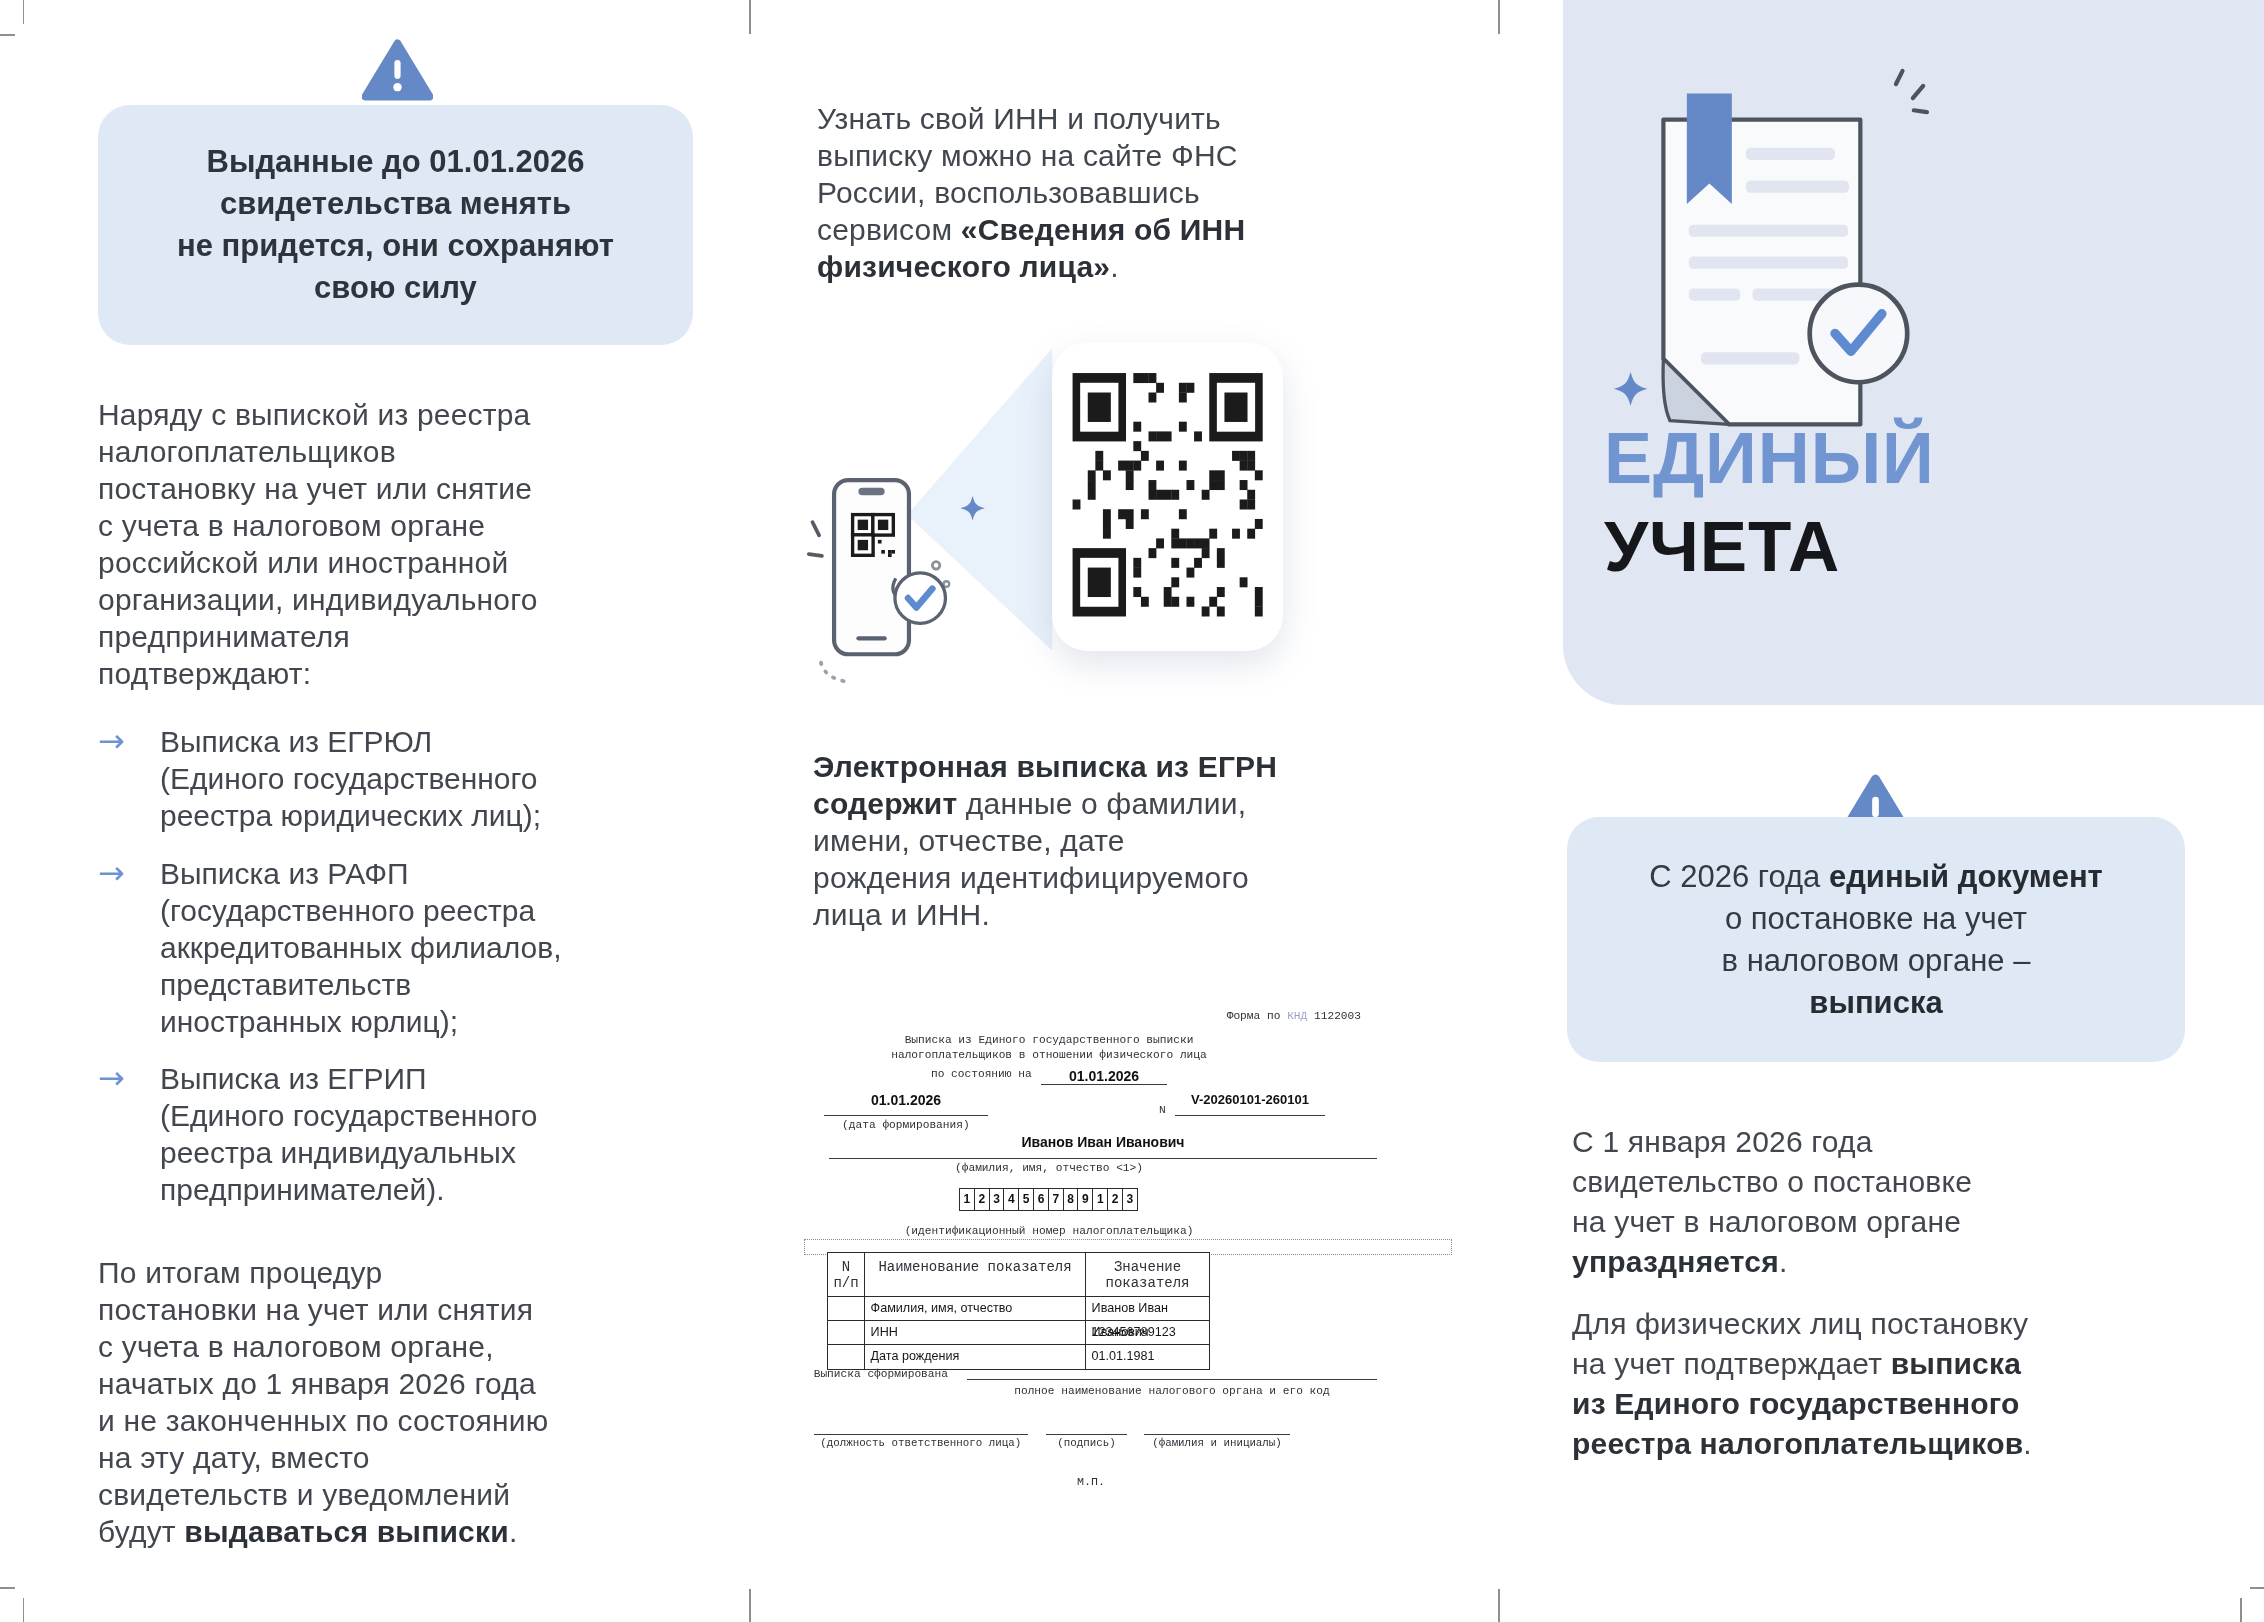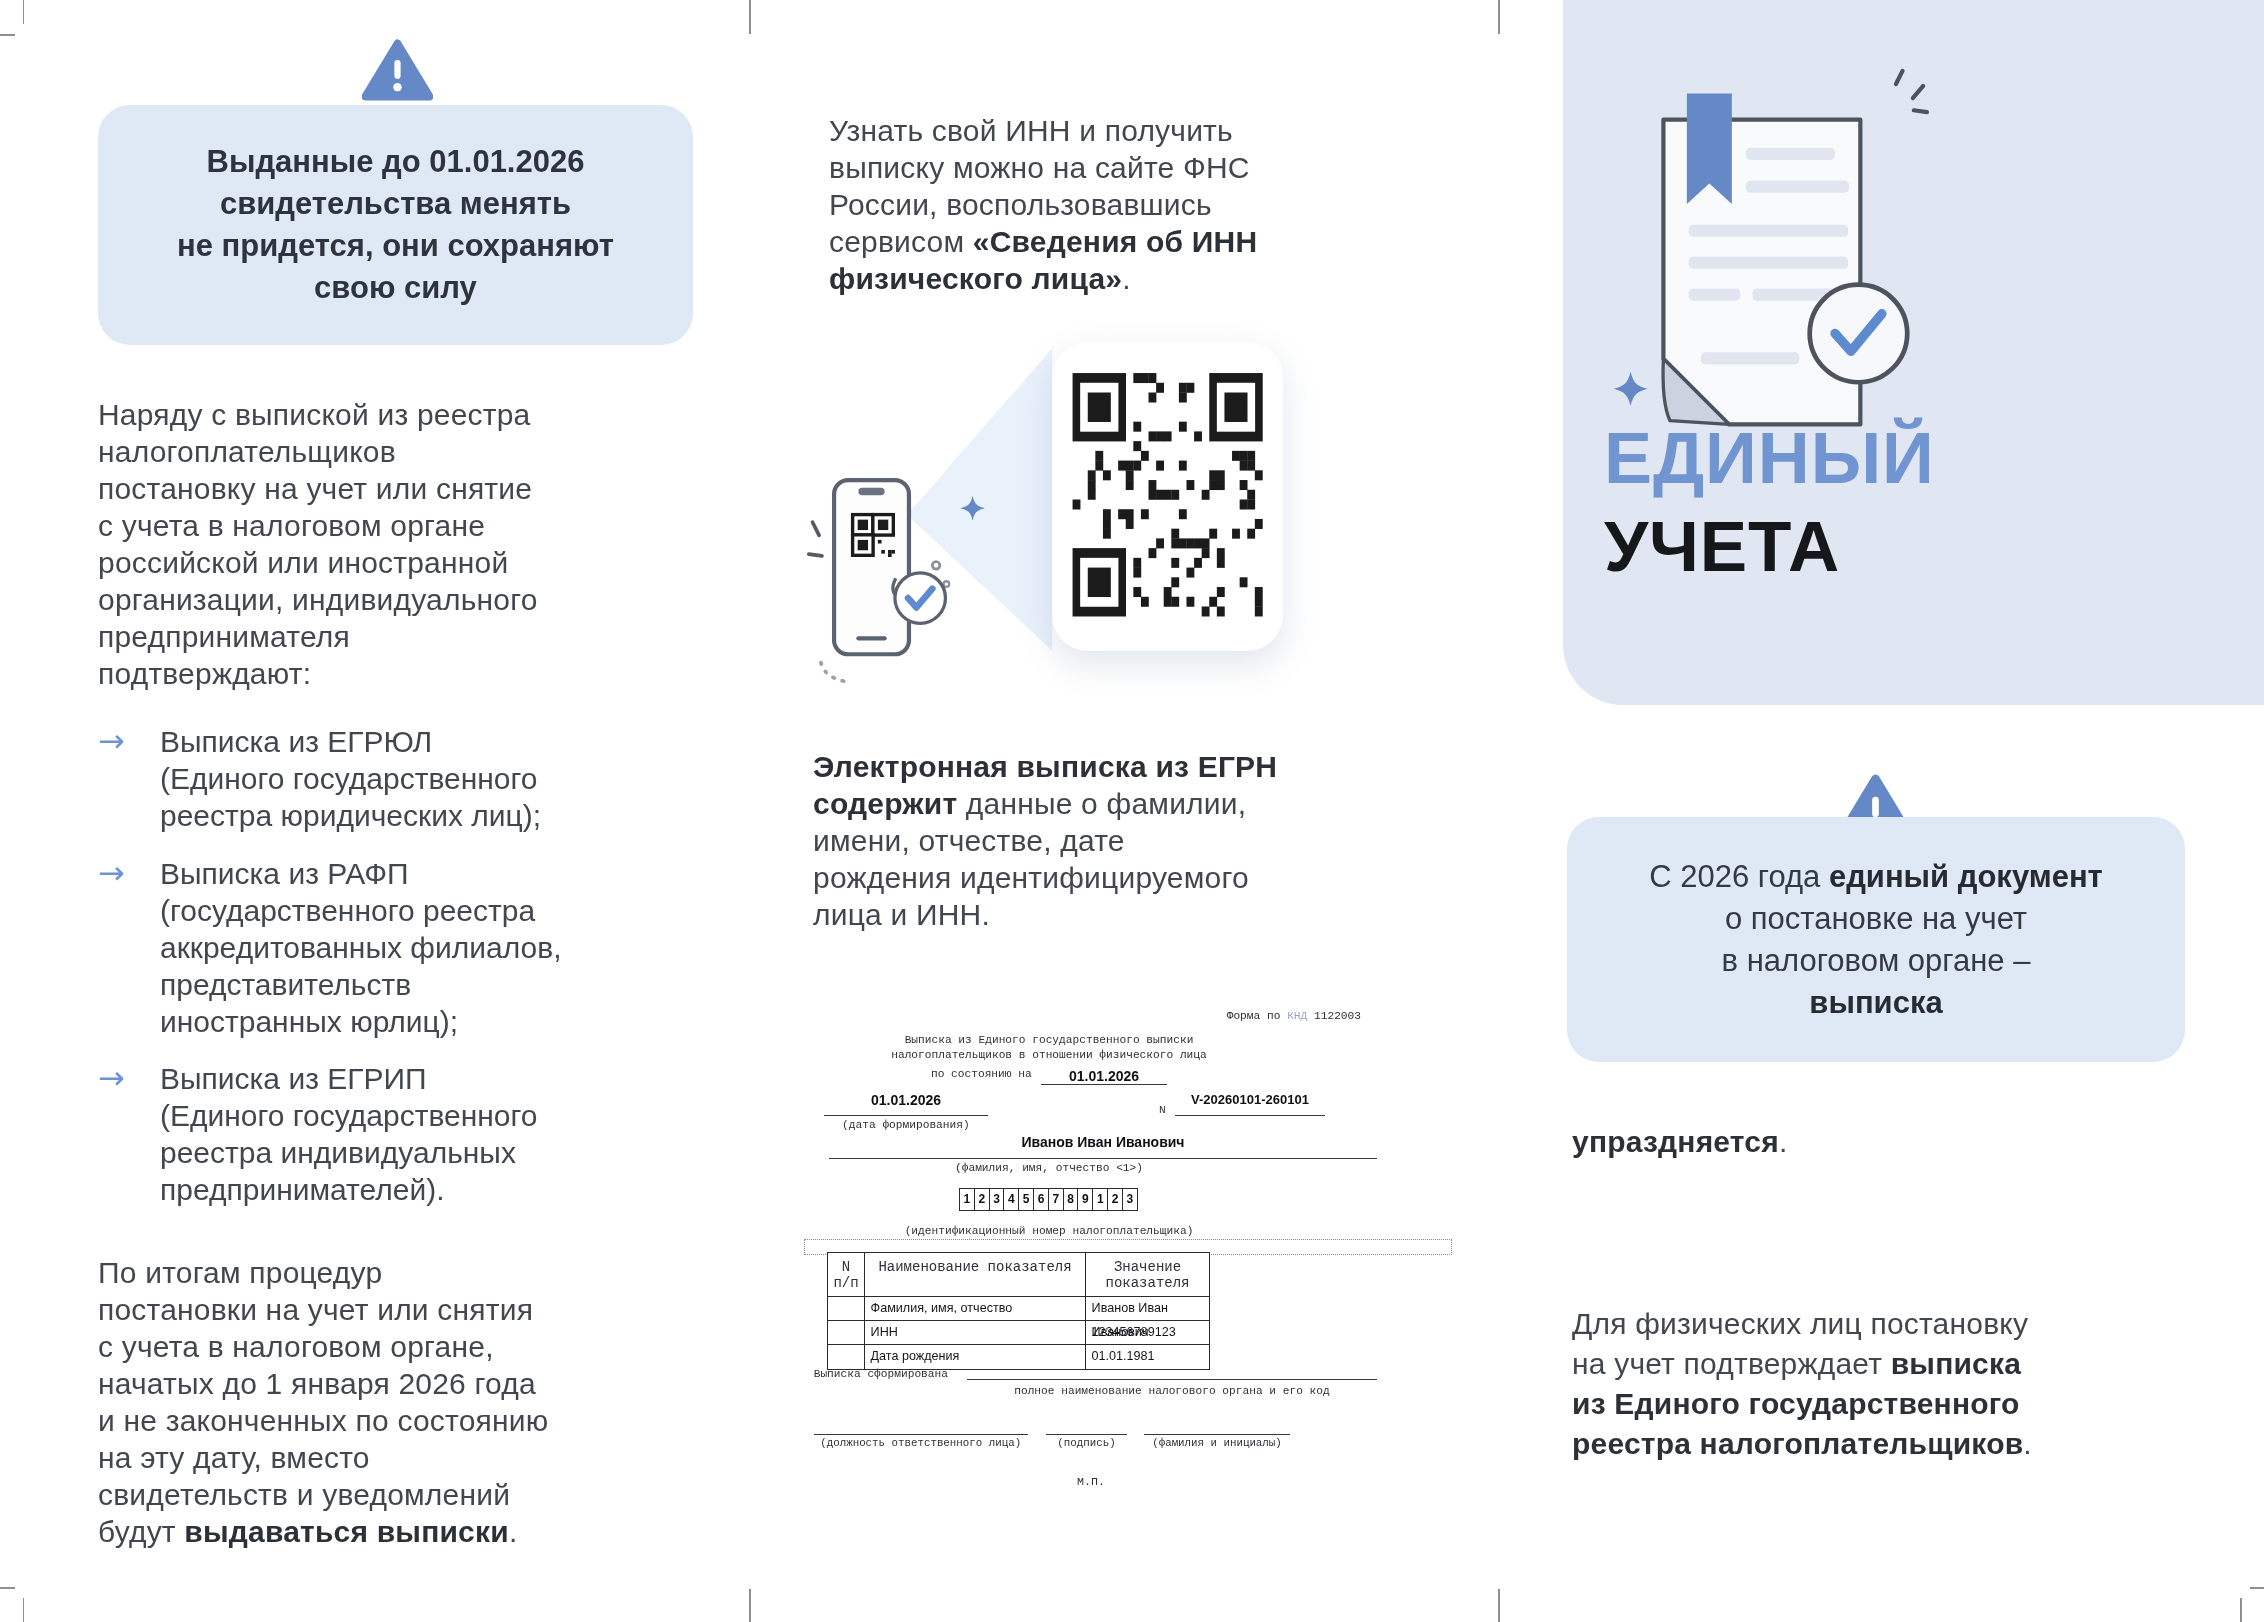--- a/index.html
+++ b/index.html
@@ -138,21 +138,21 @@
 постановки на учет или снятия
 с учета в налоговом органе,
 начатых до 1 января 2026 года
 и не законченных по состоянию
 на эту дату, вместо
 свидетельств и уведомлений
 будут </span><b>выдаваться выписки</b><span>.</span></p>
   </section>
 
   <section>
-    <p class="body-text" style="left:813px;top:96px;width:618px;margin:16px"><span>Узнать свой ИНН и получить
+    <p class="body-text" style="left:813px;top:96px;width:618px;margin:4px"><span>Узнать свой ИНН и получить
 выписку можно на сайте ФНС
 России, воспользовавшись
 сервисом </span><b>«Сведения об ИНН
 физического лица»</b><span>.</span></p>
 
     <div class="qr-scene">
       <svg class="beam" viewBox="0 0 690 392">
         <polygon points="108,205 263,27 263,350" fill="#e9f1fb"></polygon>
       </svg>
       <div class="qr-card">
@@ -389,21 +389,24 @@
       <circle cx="32" cy="43.5" r="3.8" fill="#fff"></circle>
     </svg>
 
     <div class="callout" style="left:1567px;top:817px;width:618px;height:245px">
       <span><span>С 2026 года </span><b>единый документ</b><span>
 о постановке на учет
 в налоговом органе –
 </span><b>выписка</b></span>
     </div>
 
-    <p class="body-text rt" style="left:1572px;top:1122px;width:684px;margin:0"><b>упраздняется</b><span>.</span></p>
+    <p class="body-text rt" style="left:1572px;top:1122px;width:684px;margin:0"><span>С 1 января 2026 года
+свидетельство о постановке
+на учет в налоговом органе
+</span><b>упраздняется</b><span>.</span></p>
 
     <p class="body-text rt" style="left:1572px;top:1304px;width:684px;margin:0"><span>Для физических лиц постановку
 на учет подтверждает </span><b>выписка
 из Единого государственного
 реестра налогоплательщиков</b><span>.</span></p>
   </section>
 </div>
 
 
 </body></html>

